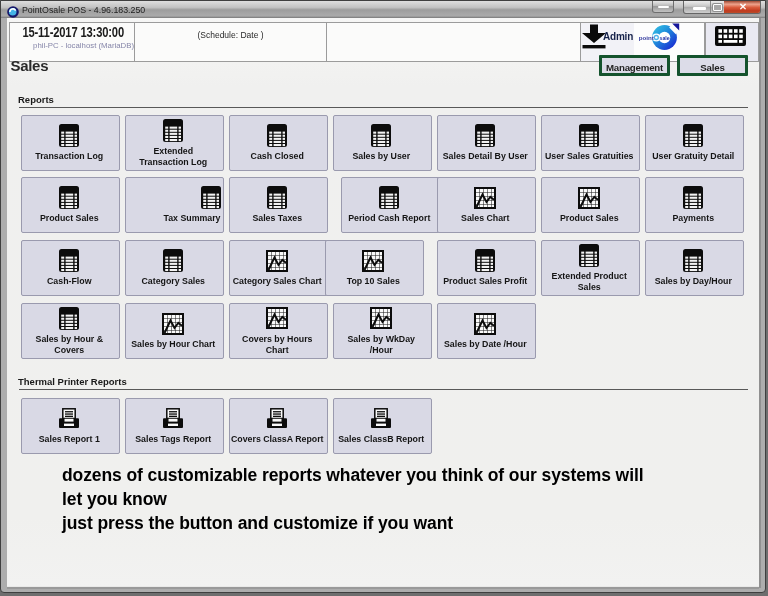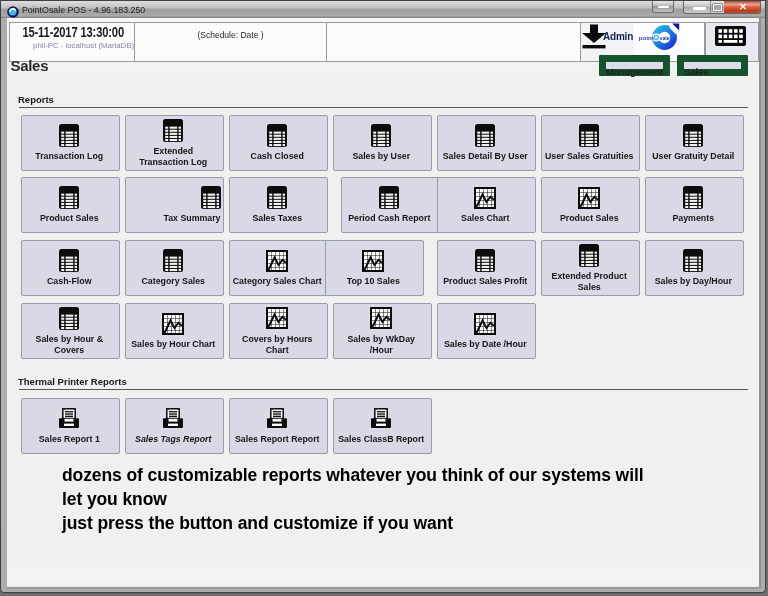--- a/index.html
+++ b/index.html
@@ -23,21 +23,21 @@
 .hc-admin { left:579px; width:55px; background:#f2f2f7; }
 .hc-logo { left:633px; width:71px; background:#fdfdfd; border-left:none; }
 .hc-kbd { left:704px; width:54px; background:#e9e9f2; }
 .d1 { font-size:14px; font-weight:bold; color:#1c1c1c; text-align:center; margin-top:0.5px; letter-spacing:-0.2px; transform:scaleX(0.8); transform-origin:50% 50%; white-space:nowrap; }
 .d2 { font-size:7.8px; color:#8585a8; text-align:right; margin-top:1px; }
 .sched { font-size:8.5px; color:#2a2a2a; text-align:center; line-height:25px; }
 .adm-ic { position:absolute; left:0px; top:1px; }
 .adm-tx { position:absolute; left:22px; top:8px; font-size:10px; font-weight:bold; color:#15214a; letter-spacing:-0.2px; }
 .kbd-ic { position:absolute; left:9px; top:3px; }
 .sales-h { position:absolute; left:9.5px; top:56px; font-size:15px; font-weight:bold; color:#2a2a2a; letter-spacing:-0.3px; }
-.topbtn { position:absolute; top:54px; height:21px; background:#dcdce8; border:7px solid #14532d; font-size:9.7px; font-weight:bold; color:#222; line-height:19px; border-radius:1px; letter-spacing:-0.2px; }
+.topbtn { position:absolute; top:54px; height:21px; background:#dcdce8; border:3px solid #14532d; text-align:center; font-size:9.7px; font-weight:bold; color:#222; line-height:19px; border-radius:1px; letter-spacing:-0.2px; }
 .tb-mgmt { left:598px; width:71px; }
 .tb-sales { left:676px; width:71px; }
 .seclbl { position:absolute; left:17px; font-size:9.5px; font-weight:bold; color:#1a1a1a; }
 .secline { position:absolute; left:18px; width:729px; height:1.4px; background:#585858; }
 .rbtn { position:absolute; width:99px; height:56px; background:#d9d9e5; border:1px solid #9a9aae; border-radius:2px; display:flex; flex-direction:column; align-items:center; justify-content:center; padding-right:2.5px; }
 .ric { height:23px; display:flex; align-items:center; }
 .rlb { font-size:8.8px; font-weight:bold; color:#151515; text-align:center; line-height:11px; margin-top:4px; }
 .bottom { position:absolute; left:61px; top:462px; font-size:17.5px; font-weight:bold; color:#000; line-height:24px; letter-spacing:-0.1px; }
 </style></head>
 <body>
@@ -715,21 +715,21 @@
 <rect x="7" y="3.1" width="8" height="1.3" fill="#0c0c0c"></rect>
 <rect x="7" y="5.4" width="8" height="1.3" fill="#0c0c0c"></rect>
 <rect x="7" y="7.7" width="8" height="1.3" fill="#0c0c0c"></rect>
 <rect x="1" y="10.2" width="20" height="9.8" rx="1" fill="#0c0c0c"></rect>
 <rect x="6.5" y="10.8" width="9" height="2.8" fill="#fafafa"></rect>
 <rect x="6" y="15.6" width="10" height="2.4" fill="#fafafa"></rect>
 </svg>
       </div>
       <div class="rlb">Sales Report 1</div>
     </div>
-<div class="rbtn" style="left:124px;top:397px;font-style:italic;">
+<div class="rbtn" style="left:124px;top:397px;">
       <div class="ric">
         <svg width="22" height="21" viewBox="0 0 22 21">
 <rect x="4.8" y="0.8" width="12.4" height="9.7" fill="#fafafa" stroke="#0c0c0c" stroke-width="1.5"></rect>
 <rect x="7" y="3.1" width="8" height="1.3" fill="#0c0c0c"></rect>
 <rect x="7" y="5.4" width="8" height="1.3" fill="#0c0c0c"></rect>
 <rect x="7" y="7.7" width="8" height="1.3" fill="#0c0c0c"></rect>
 <rect x="1" y="10.2" width="20" height="9.8" rx="1" fill="#0c0c0c"></rect>
 <rect x="6.5" y="10.8" width="9" height="2.8" fill="#fafafa"></rect>
 <rect x="6" y="15.6" width="10" height="2.4" fill="#fafafa"></rect>
 </svg>
@@ -741,21 +741,21 @@
         <svg width="22" height="21" viewBox="0 0 22 21">
 <rect x="4.8" y="0.8" width="12.4" height="9.7" fill="#fafafa" stroke="#0c0c0c" stroke-width="1.5"></rect>
 <rect x="7" y="3.1" width="8" height="1.3" fill="#0c0c0c"></rect>
 <rect x="7" y="5.4" width="8" height="1.3" fill="#0c0c0c"></rect>
 <rect x="7" y="7.7" width="8" height="1.3" fill="#0c0c0c"></rect>
 <rect x="1" y="10.2" width="20" height="9.8" rx="1" fill="#0c0c0c"></rect>
 <rect x="6.5" y="10.8" width="9" height="2.8" fill="#fafafa"></rect>
 <rect x="6" y="15.6" width="10" height="2.4" fill="#fafafa"></rect>
 </svg>
       </div>
-      <div class="rlb">Sales Report Report</div>
+      <div class="rlb">Covers ClassA Report</div>
     </div>
 <div class="rbtn" style="left:332px;top:397px;">
       <div class="ric">
         <svg width="22" height="21" viewBox="0 0 22 21">
 <rect x="4.8" y="0.8" width="12.4" height="9.7" fill="#fafafa" stroke="#0c0c0c" stroke-width="1.5"></rect>
 <rect x="7" y="3.1" width="8" height="1.3" fill="#0c0c0c"></rect>
 <rect x="7" y="5.4" width="8" height="1.3" fill="#0c0c0c"></rect>
 <rect x="7" y="7.7" width="8" height="1.3" fill="#0c0c0c"></rect>
 <rect x="1" y="10.2" width="20" height="9.8" rx="1" fill="#0c0c0c"></rect>
 <rect x="6.5" y="10.8" width="9" height="2.8" fill="#fafafa"></rect>

